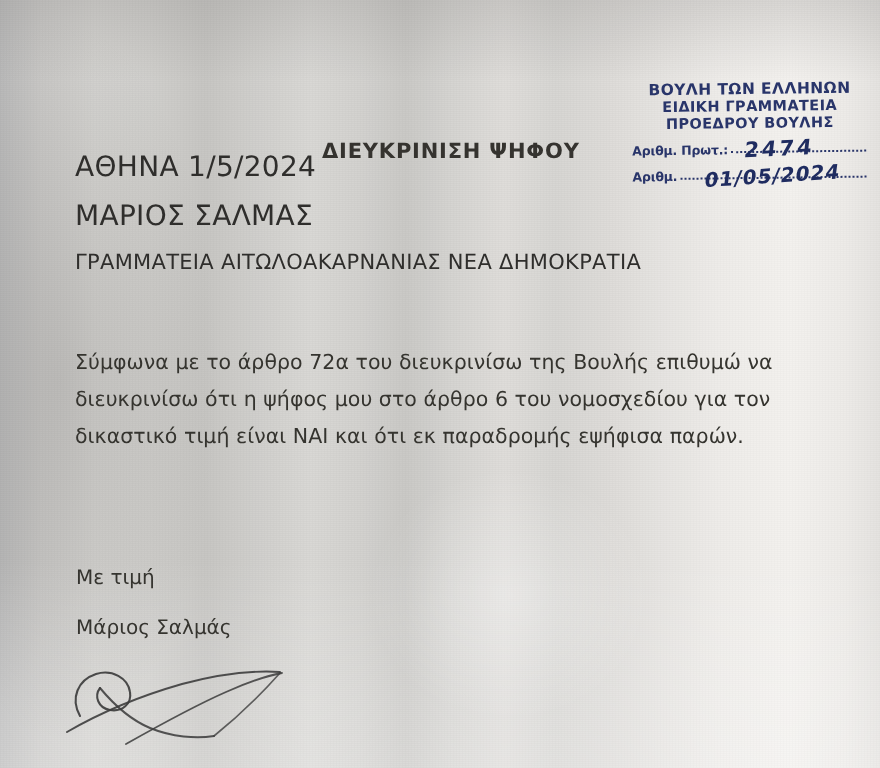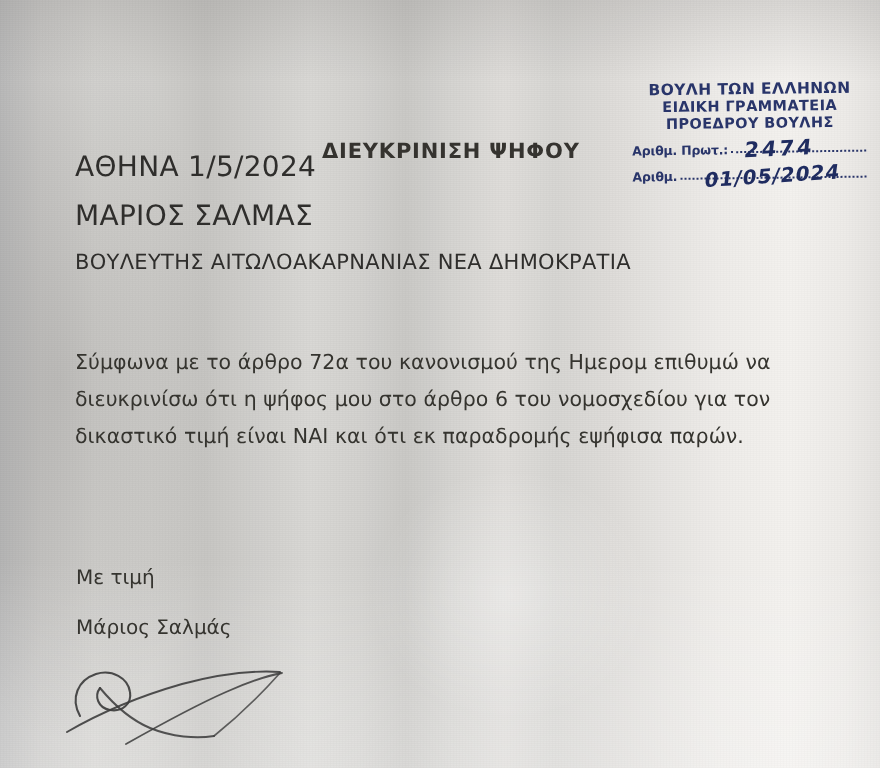--- a/index.html
+++ b/index.html
@@ -199,23 +199,23 @@
   <div class="paper-base"></div>
   <div class="paper-vert-shade"></div>
   <div class="paper-smudge-a"></div>
   <div class="paper-smudge-b"></div>
   <div class="paper-grain"></div>
 
   <div class="doc-text title">ΔΙΕΥΚΡΙΝΙΣΗ ΨΗΦΟΥ</div>
 
   <div class="doc-text meta-line meta-1">ΑΘΗΝΑ 1/5/2024</div>
   <div class="doc-text meta-line meta-2">ΜΑΡΙΟΣ ΣΑΛΜΑΣ</div>
-  <div class="doc-text meta-line meta-3">ΒΟΥΛΕΥΤΗΣ ΑΙΤΩΛΟΑΚΑΡΝΑΝΙΑΣ ΝΕΑ ΔΗΜΟΚΡΑΤΙΑ</div>
-
-  <div class="doc-text body-line body-1">Σύμφωνα με το άρθρο 72α του κανονισμού της Ημερομ επιθυμώ να</div>
+  <div class="doc-text meta-line meta-3">ΓΡΑΜΜΑΤΕΙΑ ΑΙΤΩΛΟΑΚΑΡΝΑΝΙΑΣ ΝΕΑ ΔΗΜΟΚΡΑΤΙΑ</div>
+
+  <div class="doc-text body-line body-1">Σύμφωνα με το άρθρο 72α του διευκρινίσω της Βουλής επιθυμώ να</div>
   <div class="doc-text body-line body-2">διευκρινίσω ότι η ψήφος μου στο άρθρο 6 του νομοσχεδίου για τον</div>
   <div class="doc-text body-line body-3">δικαστικό τιμή είναι ΝΑΙ και ότι εκ παραδρομής εψήφισα παρών.</div>
 
   <div class="doc-text close-line close-1">Με τιμή</div>
   <div class="doc-text close-line close-2">Μάριος Σαλμάς</div>
 
   <div id="stamp">
     <div class="stamp-head stamp-h1">ΒΟΥΛΗ ΤΩΝ ΕΛΛΗΝΩΝ</div>
     <div class="stamp-head stamp-h2">ΕΙΔΙΚΗ ΓΡΑΜΜΑΤΕΙΑ</div>
     <div class="stamp-head stamp-h3">ΠΡΟΕΔΡΟΥ ΒΟΥΛΗΣ</div>

